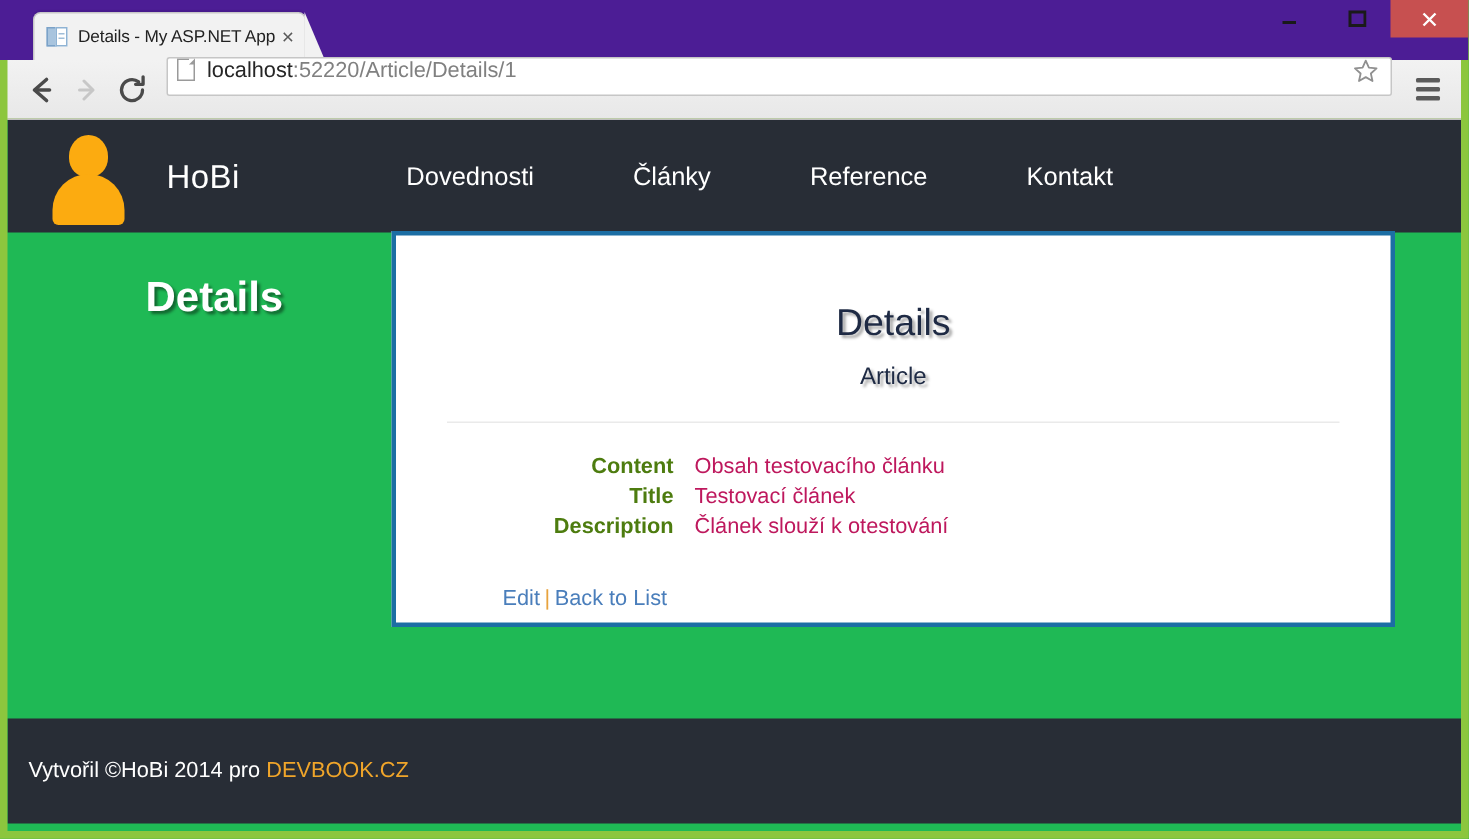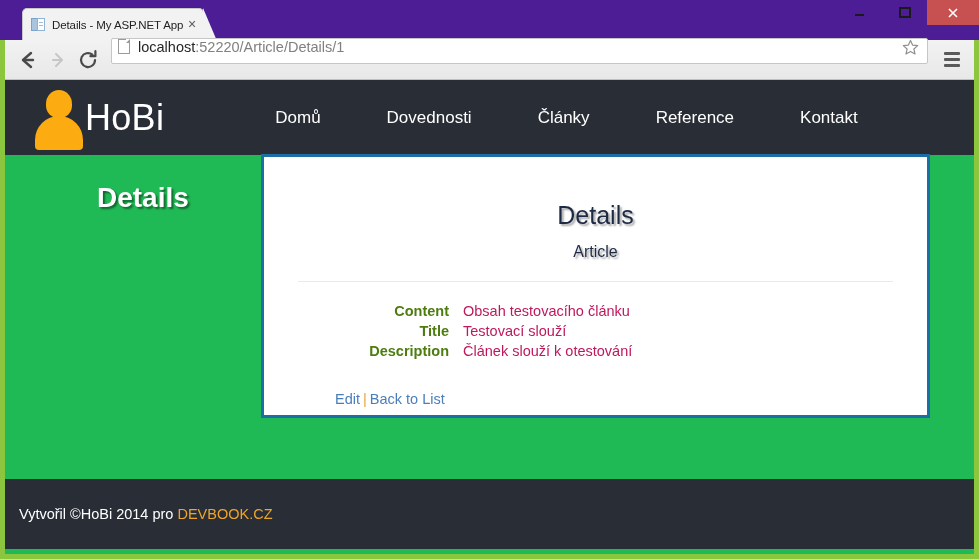--- a/index.html
+++ b/index.html
@@ -224,21 +224,22 @@
   }
   #avatar-icon .body {
     position: absolute;
     left: 2px; top: 28px;
     width: 48px; height: 34px;
     background: #FCAB10;
     border-radius: 24px 24px 4px 4px;
   }
   #brand {
     color: #fff;
-    font-size: 36px;
+    font-size: 22px;
+    margin-left: 26px;
     letter-spacing: 0.3px;
     text-decoration: none;
     cursor: pointer;
   }
   #mainnav {
     display: flex;
     align-items: center;
     margin-left: 78px;
     gap: 0;
   }
@@ -426,42 +427,41 @@
     <div id="navbar" class="noise">
       <div id="brand-area">
         <div id="avatar-icon">
           <div class="head"></div>
             <div class="body"></div>
         </div>
         <a id="brand">HoBi</a>
       </div>
 
       <nav id="mainnav">
-        <a>Domů</a>
         <a>Dovednosti</a>
         <a>Články</a>
         <a>Reference</a>
         <a>Kontakt</a>
       </nav>
     </div>
 
     <div id="pagebody">
 
       <h1 id="page-title">Details</h1>
 
       <div id="card">
         <h2>Details</h2>
         <h4>Article</h4>
         <hr>
 
         <dl id="dl">
           <dt>Content</dt>
           <dd>Obsah testovacího článku</dd>
           <dt>Title</dt>
-          <dd>Testovací slouží</dd>
+          <dd>Testovací článek</dd>
           <dt>Description</dt>
           <dd>Článek slouží k otestování</dd>
         </dl>
 
         <div id="card-links">
           <a>Edit</a><span class="sep">|</span><a>Back to List</a>
         </div>
       </div>
     </div>
 

